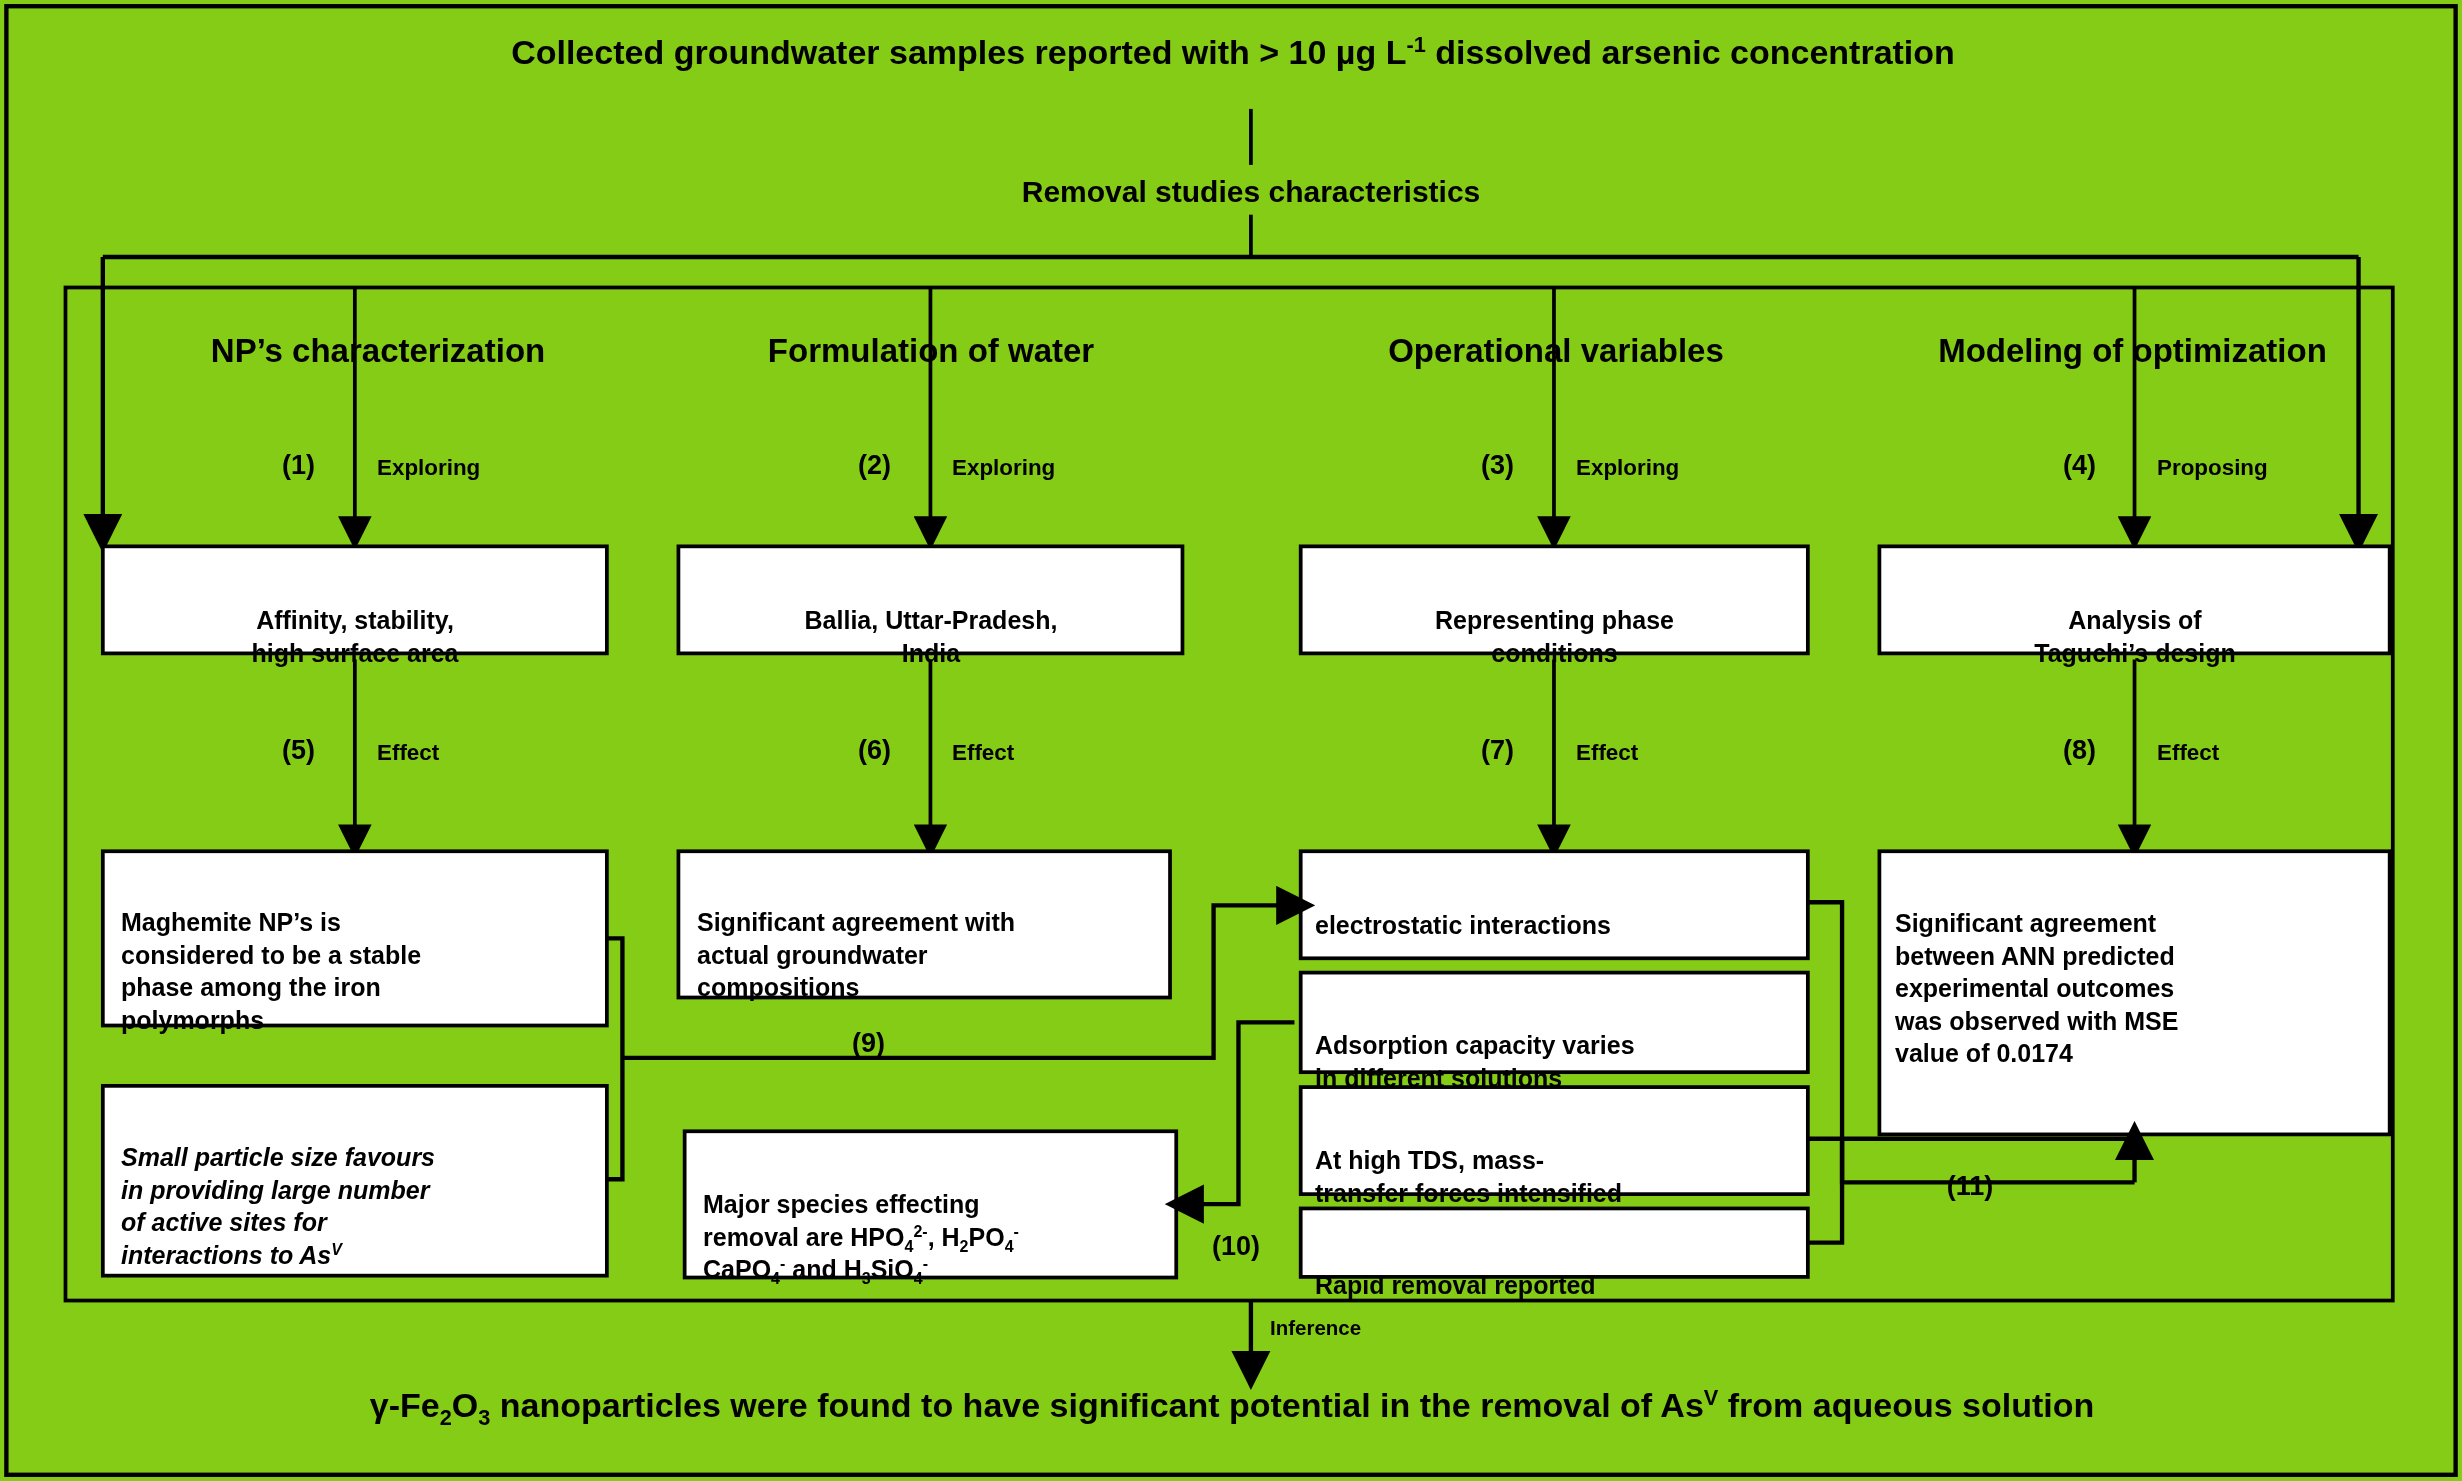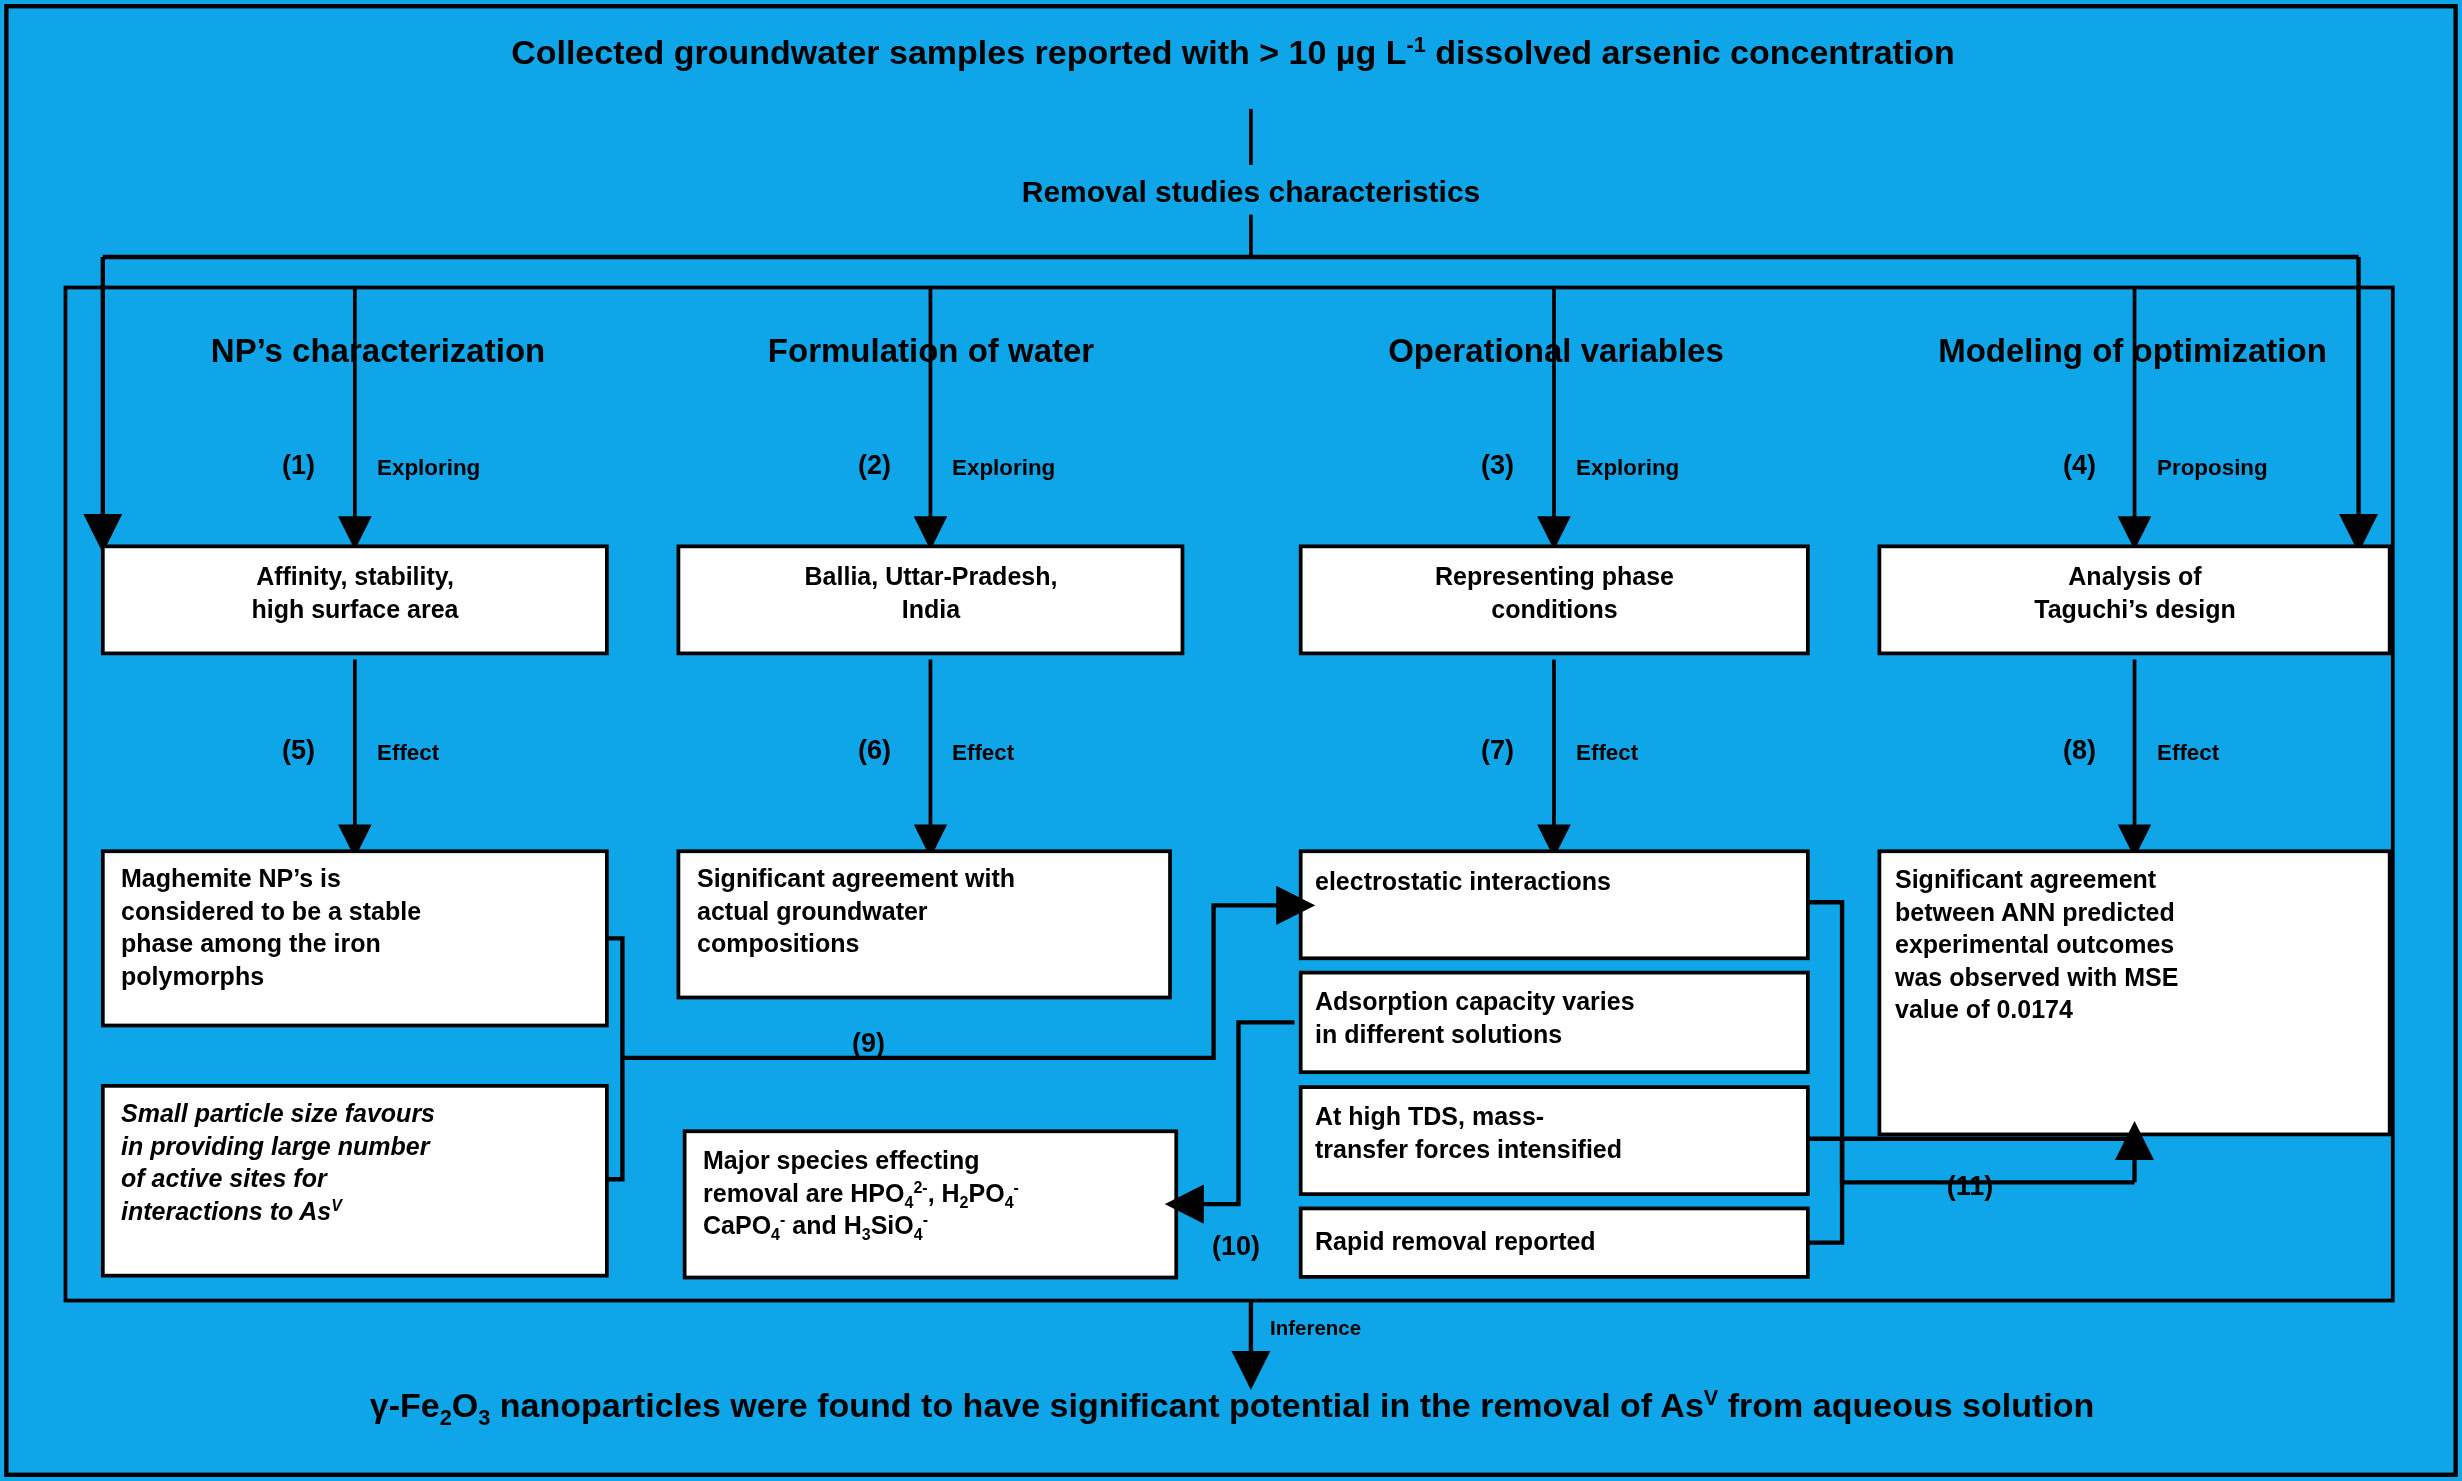--- a/index.html
+++ b/index.html
@@ -1,22 +1,22 @@
 <!DOCTYPE html>
 <html style="font-size:10px"><head>
 <meta charset="utf-8">
 <style>
   html,body{margin:0;padding:0;background:#ffffff;}
   body{font-family:"Liberation Sans",sans-serif;}
-  #page{position:relative;width:2462px;height:1481px;background:#0ea5e9;overflow:hidden;}
+  #page{position:relative;width:2462px;height:1481px;background:#84cc16;overflow:hidden;}
   #canvas{position:absolute;left:0;top:0;width:2462px;height:1481px;}
   .txt{position:absolute;color:#000000;font-weight:bold;line-height:1.30;}
   .ctr{text-align:center;}
   .lft{text-align:left;}
-  .boxtxt{font-size:25px;}
+  .boxtxt{font-size:25px;margin-top:44px;}
   .hdr{font-size:33px;}
   .title{font-size:34px;}
   .sub{font-size:30px;}
   .num{font-size:27px;}
   .lbl{font-size:22.4px;}
   .infl{font-size:20.5px;}
   sup{font-size:0.64em;vertical-align:super;line-height:0;}
   sub{font-size:0.64em;vertical-align:sub;line-height:0;}
 </style>
 </head>

